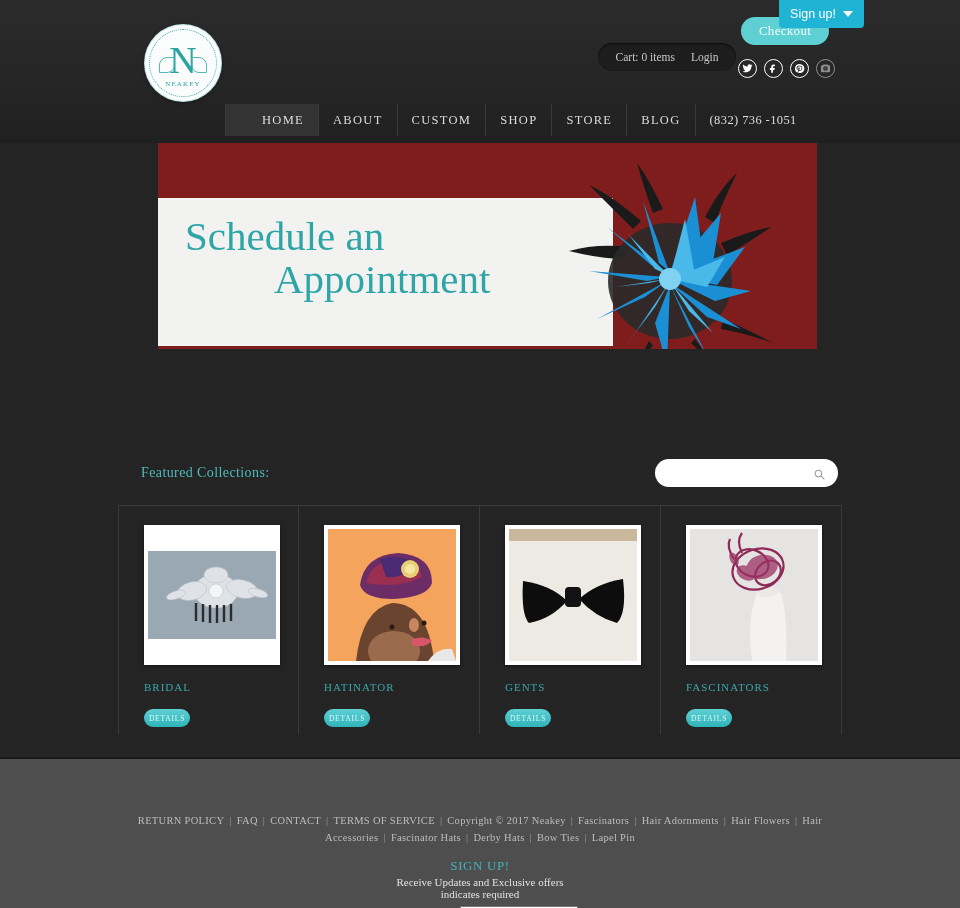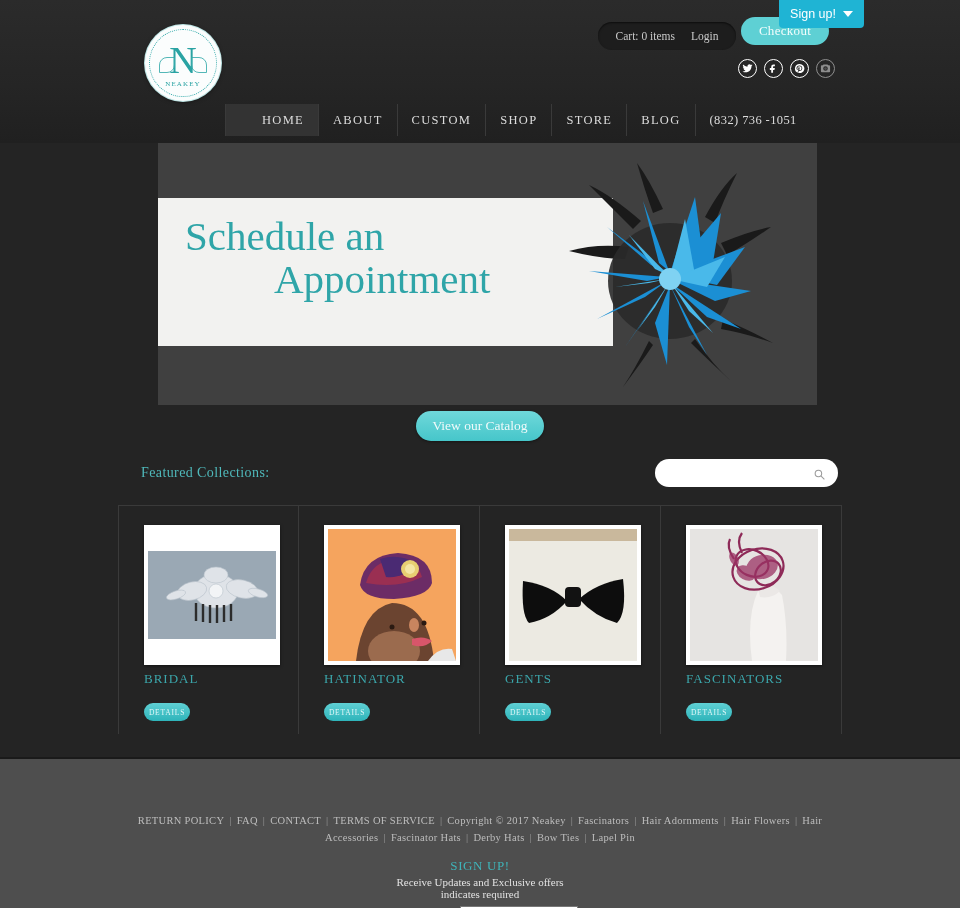--- a/index.html
+++ b/index.html
@@ -26,21 +26,21 @@
                 font-size: 38px; line-height: 1; margin-top: -6px; font-weight: 400; }
   .logo .brandword { position: absolute; bottom: 13px; left: 0; right: 0;
                      text-align: center; font-size: 7px; letter-spacing: 1.1px;
                      color: #2aa3a3; margin-top: 36px; }
   .logo .leafL, .logo .leafR { position: absolute; top: 32px; width: 16px; height: 16px;
                 border: 1.5px solid #35aaaa; border-radius: 50% 0 50% 0; opacity: .85; }
   .logo .leafL { left: 14px; }
   .logo .leafR { right: 14px; transform: scaleX(-1); }
 
   
-  .cartpill { position: absolute; left: 598px; top: 22px; width: 138px; height: 28px;
+  .cartpill { position: absolute; left: 598px; top: 43px; width: 138px; height: 28px;
               background: #1d1d1d; border-radius: 14px; display: flex;
               align-items: center; justify-content: center; gap: 16px;
               box-shadow: inset 0 1px 2px rgba(0,0,0,.6); }
   .cartpill span { color: #c9c9c9; font-size: 11.5px; }
 
   
   .checkout { position: absolute; left: 741px; top: 17px; width: 88px; height: 28px;
               background: #5ed0d4; border-radius: 14px; color: #f2fdfd;
               display: flex; align-items: center; justify-content: center;
               font-size: 13px; letter-spacing: .3px; }
@@ -64,22 +64,22 @@
   
   .nav { position: absolute; left: 225px; top: 104px; height: 32px; display: flex; }
   .nav a { color: #dcdcdc; font-size: 12.5px; letter-spacing: 1.3px;
            display: flex; align-items: center; justify-content: center;
            height: 32px; padding: 0 14px; text-decoration: none;
            border-right: 1px solid #3a3a3a; white-space: nowrap; }
   .nav a:first-child { background: #333; border-left: 1px solid #3a3a3a; padding-left: 36px; }
   .nav a.phone { border-right: none; letter-spacing: .4px; }
 
   
-  .hero { position: absolute; left: 158px; top: 143px; width: 659px; height: 262px;
-          background: #404040; overflow: hidden; }
+  .hero { position: absolute; left: 158px; top: 143px; width: 659px; height: 206px;
+          background: #7f1d1d; overflow: hidden; }
   .hero .panel { position: absolute; left: 0; top: 55px; width: 455px; height: 148px;
                  background: #f2f2f0; }
   .hero h1 { position: absolute; left: 0; top: 72px; width: 400px;
              color: #2fa5a8; font-size: 41px; font-weight: normal; line-height: 1.05; }
   .hero h1 .l1 { display: block; padding-left: 27px; }
   .hero h1 .l2 { display: block; padding-left: 116px; }
   .fasc { position: absolute; right: 22px; top: 8px; width: 250px; height: 250px; }
 
   
   .catalog { position: absolute; left: 416px; top: 411px; width: 128px; height: 30px;
@@ -101,21 +101,21 @@
 
   
   .cards { position: absolute; left: 118px; top: 505px; width: 724px; height: 228px;
            display: flex; border-top: 1px solid #3a3a3a; }
   .card { width: 181px; height: 228px; border-right: 1px solid #3a3a3a;
           padding-top: 19px; }
   .card:first-child { border-left: 1px solid #3a3a3a; }
   .thumb { width: 136px; height: 140px; background: #fff; margin-left: 25px;
            padding: 4px; box-shadow: 0 1px 3px rgba(0,0,0,.5); overflow: hidden; }
   .thumb .inner { width: 100%; height: 100%; overflow: hidden; position: relative; }
-  .card .cname { margin: 6px 0 0 25px; color: #3ba6ab; font-size: 13px;
+  .card .cname { margin: 16px 0 0 25px; color: #3ba6ab; font-size: 11px;
                  letter-spacing: 1px; }
   .details { margin: 16px 0 8px 25px; width: 46px; height: 18px; border-radius: 9px;
              background: linear-gradient(180deg,#5fd0d4,#2eb4ba);
              color: #dff7f8; font-size: 7.5px; letter-spacing: .8px;
              display: flex; align-items: center; justify-content: center; }
 
   
   .footer { position: absolute; left: 0; top: 757px; width: 960px; height: 151px;
             background: #4e4e4e; border-top: 2px solid #1a1a1a; }
   .flinks { padding-top: 52px; text-align: center; line-height: 15px;
@@ -236,21 +236,20 @@
         <path d="M126 128 L180 106 L162 136 Z"></path>
         <path d="M126 132 L168 182 L144 160 Z"></path>
         <path d="M124 132 L92 180 L110 156 Z"></path>
         <path d="M122 128 L70 136 L104 132 Z"></path>
         <path d="M123 124 L84 84 L110 118 Z"></path>
       </g>
       <circle cx="125" cy="128" r="11" fill="#7fd2f2"></circle>
     </svg>
   </div>
 
-  <div class="catalog">View our Catalog</div>
 
   <div class="feat-title">Featured Collections:</div>
 
   <div class="searchbox">
     <input type="text" placeholder="" style="">
     <span class="mag">
       <svg width="13" height="13" viewBox="0 0 24 24" fill="none" stroke="#9b9b9b" stroke-width="2">
         <circle cx="10" cy="10" r="6"></circle>
           <line x1="15" y1="15" x2="21" y2="21"></line>
       </svg>

